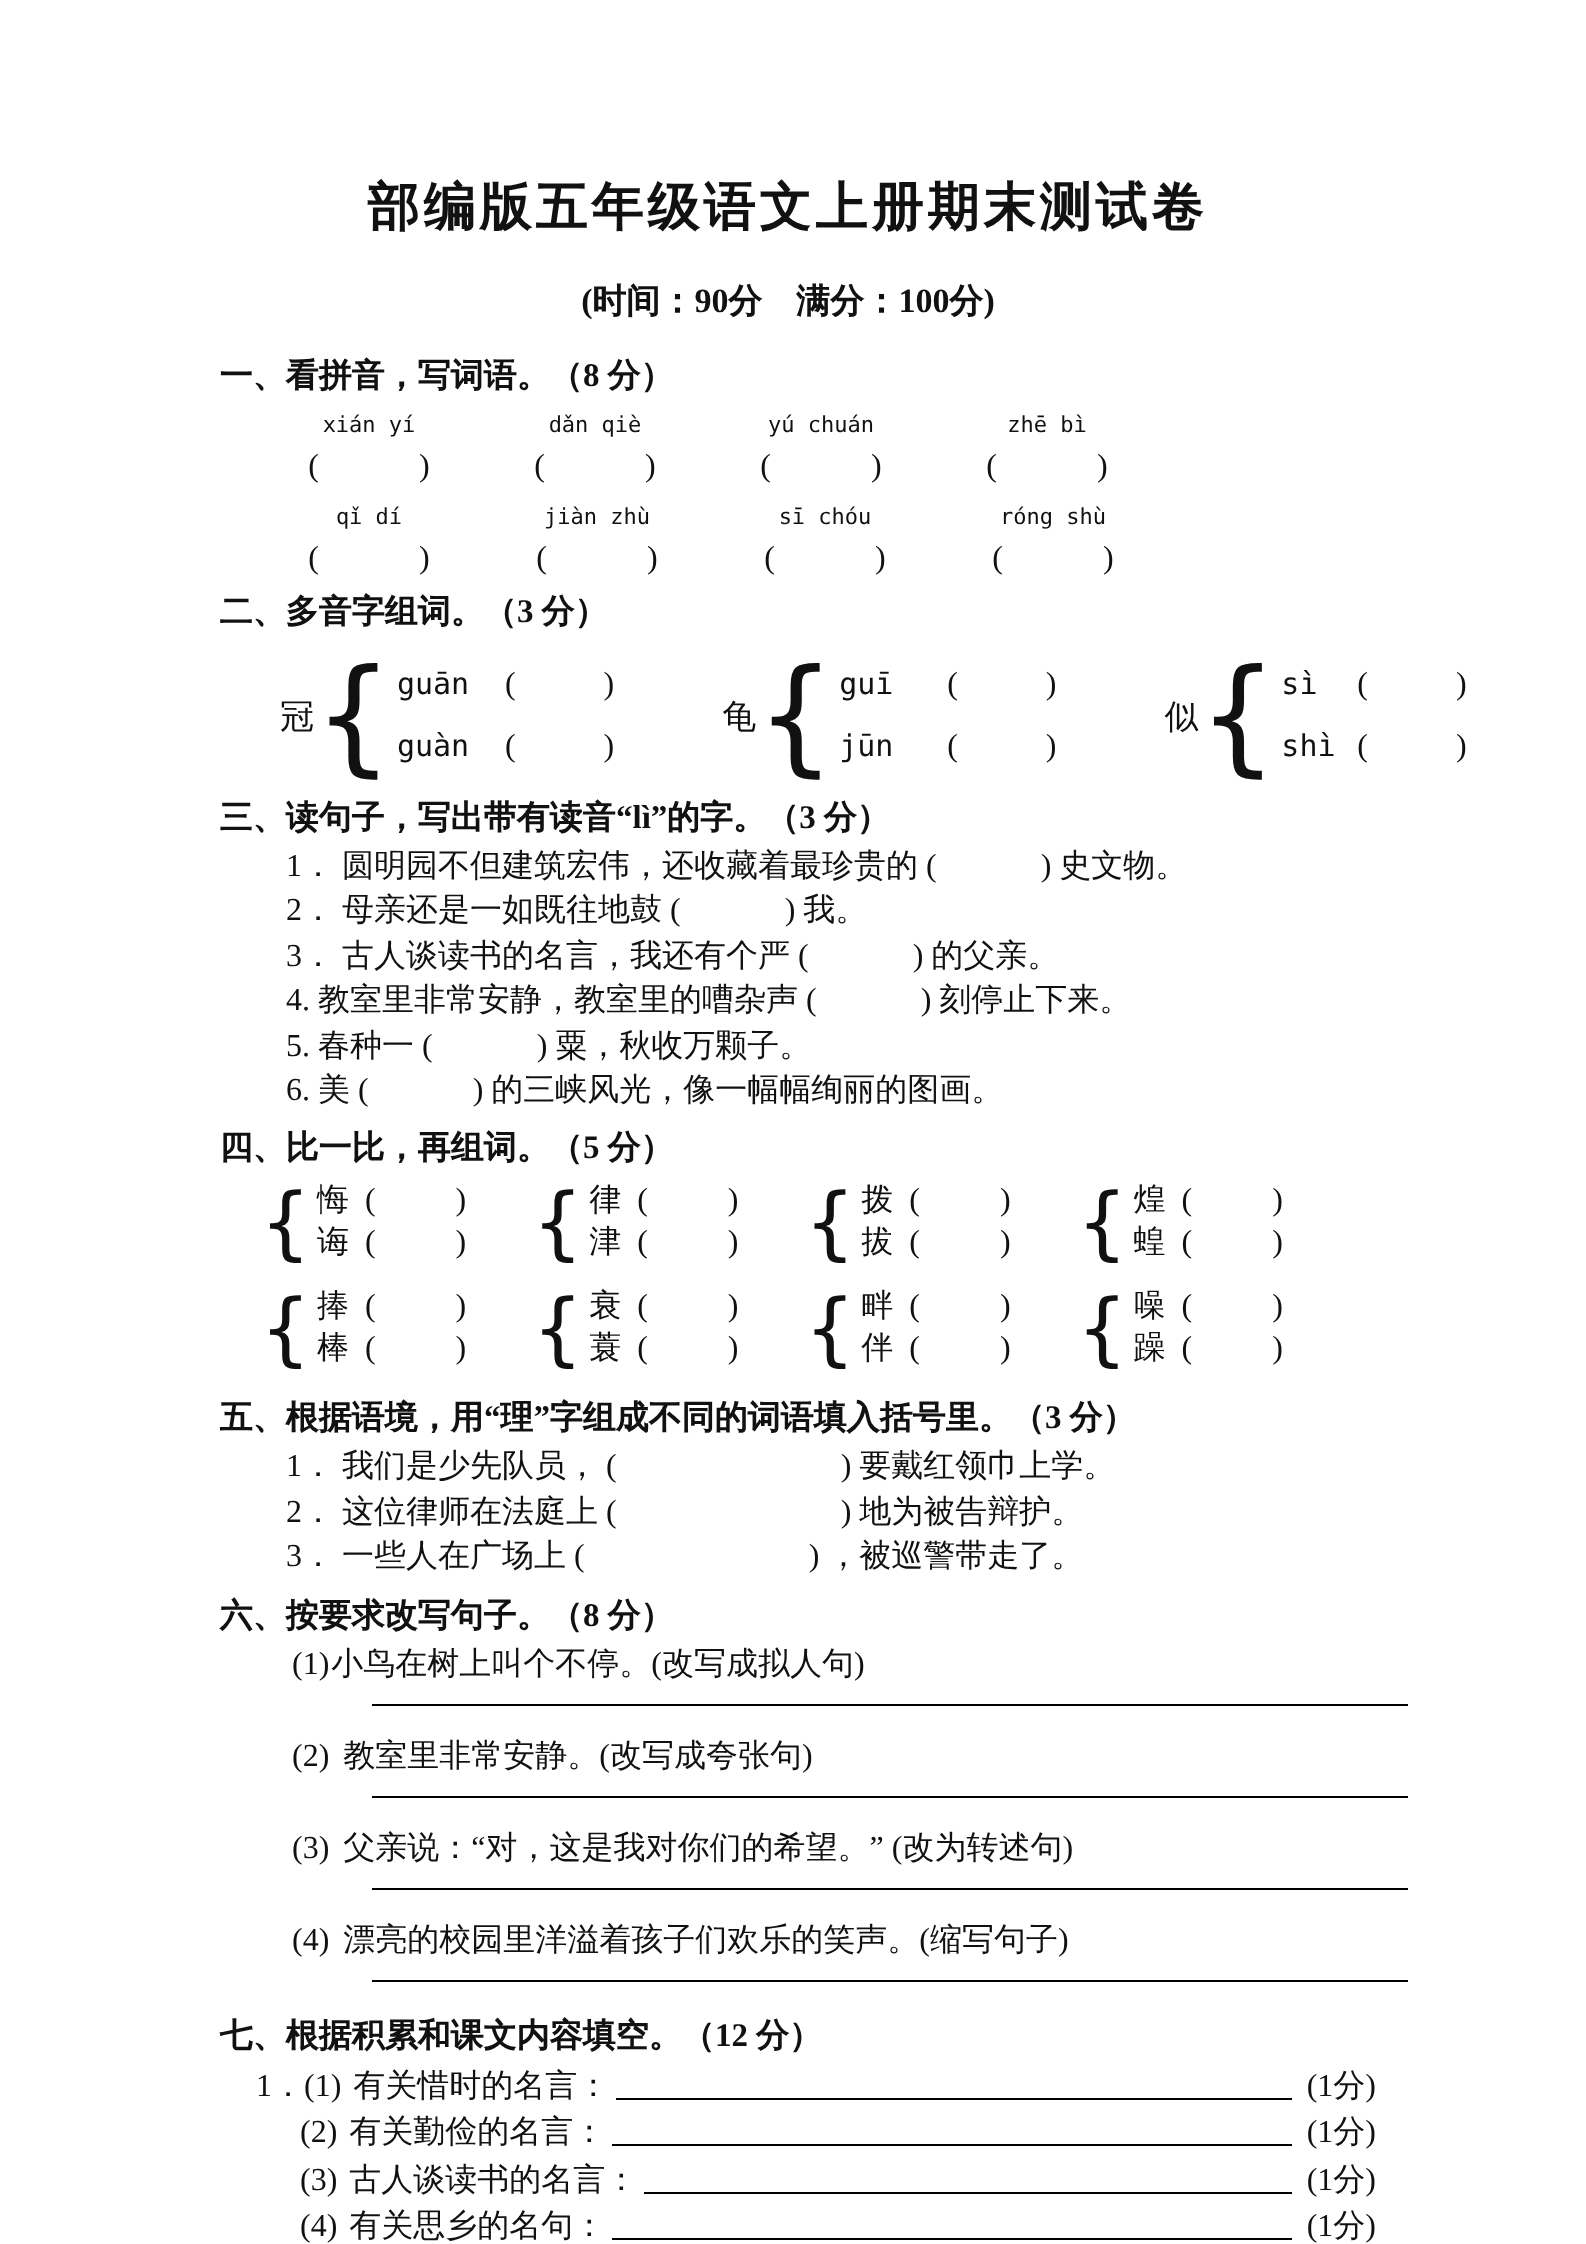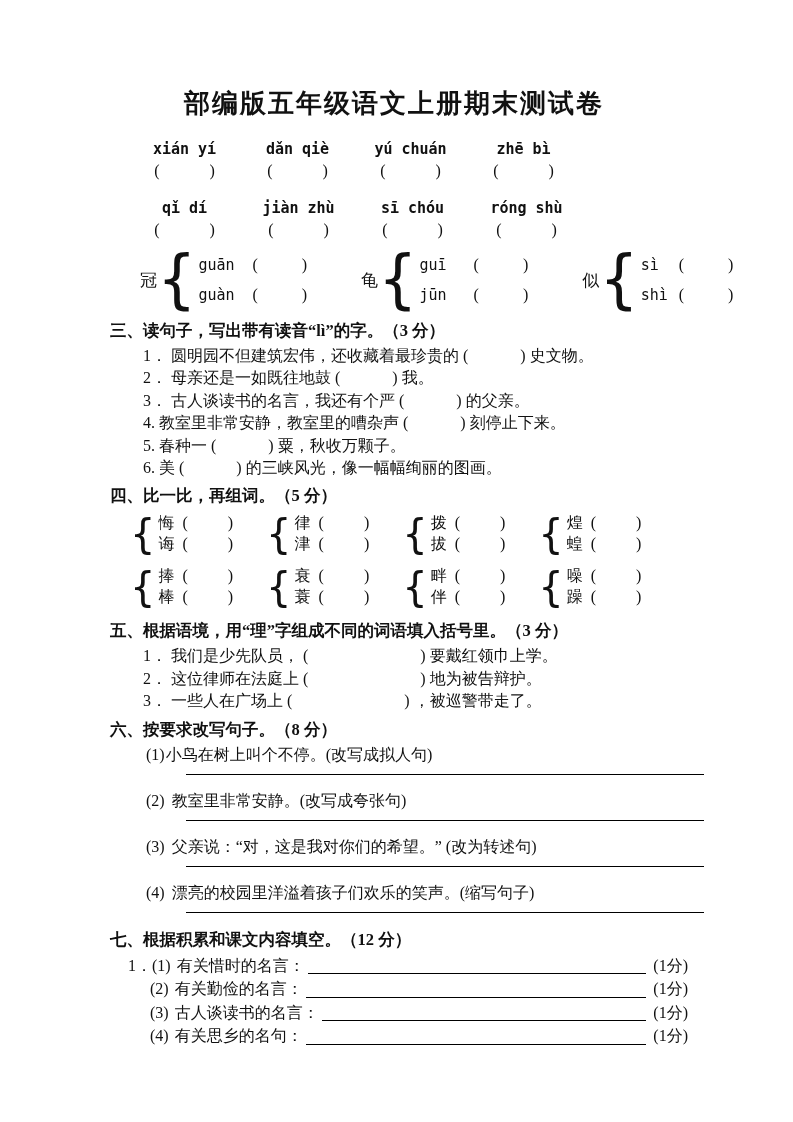--- a/index.html
+++ b/index.html
@@ -19,21 +19,21 @@
     text-align:center;font-size:26px;font-weight:700;
     letter-spacing:2px;margin:0 0 18px -10px;
   }
   .subtitle{
     text-align:center;font-size:17px;font-weight:700;margin:0 0 14px -10px;
   }
   .sec-h{font-weight:700;font-size:16.5px;line-height:23px;margin:5px 0 3px 0;}
   
   .py-grid{display:flex;margin-left:24px;gap:12px;}
   .py-col{width:101px;text-align:center;}
-  .py{font-family:"DejaVu Sans Mono","Liberation Mono",monospace;font-size:15px;line-height:21px;white-space:nowrap;font-weight:bold;}
+  .py{font-family:"DejaVu Sans Mono","Liberation Mono",monospace;font-size:11px;line-height:21px;white-space:nowrap;}
   .py-col .blank{margin-top:2px;}
   
   .blank{display:inline-flex;align-items:baseline;white-space:nowrap;}
   .blank .g{display:inline-block;}
   
   .s2-row{display:flex;margin:10px 0 8px 30px;gap:54px;align-items:center;}
   .s2-group{display:flex;align-items:center;}
   .s2-char{font-size:17px;}
   .brace{font-family:"DejaVu Sans","Liberation Sans",sans-serif;font-weight:400;}
   .b-big{font-size:62px;line-height:62px;transform:scaleY(1.02);margin:0 2px 0 0;}
@@ -47,35 +47,37 @@
   
   .s4-row{display:flex;margin:6px 0 12px 20px;gap:33px;}
   .s4-pair{display:flex;align-items:center;}
   .s4-col{display:flex;flex-direction:column;gap:1px;}
   .s4-line{display:flex;align-items:baseline;gap:8px;line-height:20px;font-size:16px;}
   
   .s6-item{margin-left:36px;line-height:22px;white-space:nowrap;}
   .s6-item .num{margin-right:7px;}
   .s6-line{border-bottom:1.6px solid #000;height:0;margin:8px 0 15px 40px;width:518px;}
   
-  .s7-item{display:flex;align-items:flex-end;line-height:23.5px;}
+  .s7-item{display:flex;align-items:flex-start;line-height:23.5px;}
   .s7-item .num{margin-right:6px;white-space:nowrap;}
   .s7-label{white-space:nowrap;}
   .s7-line{flex:1;border-bottom:1.5px solid #000;margin:0 7px 3px 3px;height:17px;}
   .s7-score{white-space:nowrap;}
   .ml18{margin-left:18px;}
   .ml40{margin-left:40px;}
 </style>
 </head>
 <body>
 
 <div class="page">
 
   <div class="title">部编版五年级语文上册期末测试卷</div>
-
+  <div class="subtitle">(时间：90分　满分：100分)</div>
+
+  <div class="sec-h">一、看拼音，写词语。（8 分）</div>
   <div class="py-grid">
     <div class="py-col">
       <div class="py">xián yí</div>
       <div class="blank">
           <span>(</span>
           <span class="g" style="width: 50px;"></span>
           <span>)</span>
         </div>
     </div>
     <div class="py-col">
@@ -96,21 +98,21 @@
     </div>
     <div class="py-col">
       <div class="py">zhē  bì</div>
       <div class="blank">
           <span>(</span>
           <span class="g" style="width: 50px;"></span>
           <span>)</span>
         </div>
     </div>
   </div>
-  <div class="py-grid" style="margin-top:18px;gap:13px;">
+  <div class="py-grid" style="margin-top:5px;gap:13px;">
     <div class="py-col">
       <div class="py">qǐ dí</div>
       <div class="blank">
           <span>(</span>
           <span class="g" style="width: 50px;"></span>
           <span>)</span>
         </div>
     </div>
     <div class="py-col">
       <div class="py">jiàn zhù</div>
@@ -131,20 +133,21 @@
     <div class="py-col">
       <div class="py">róng shù</div>
       <div class="blank">
           <span>(</span>
           <span class="g" style="width: 50px;"></span>
           <span>)</span>
         </div>
     </div>
   </div>
 
+  <div class="sec-h">二、多音字组词。（3 分）</div>
   <div class="s2-row">
     <div class="s2-group">
       <span class="s2-char">冠</span>
       <span class="brace b-big">{</span>
       <div class="s2-rows">
         <div class="s2-line">
           <span class="s2-py">guān</span>
           <span class="blank">
               <span>(</span>
               <span class="g" style="width: 44px;"></span>

